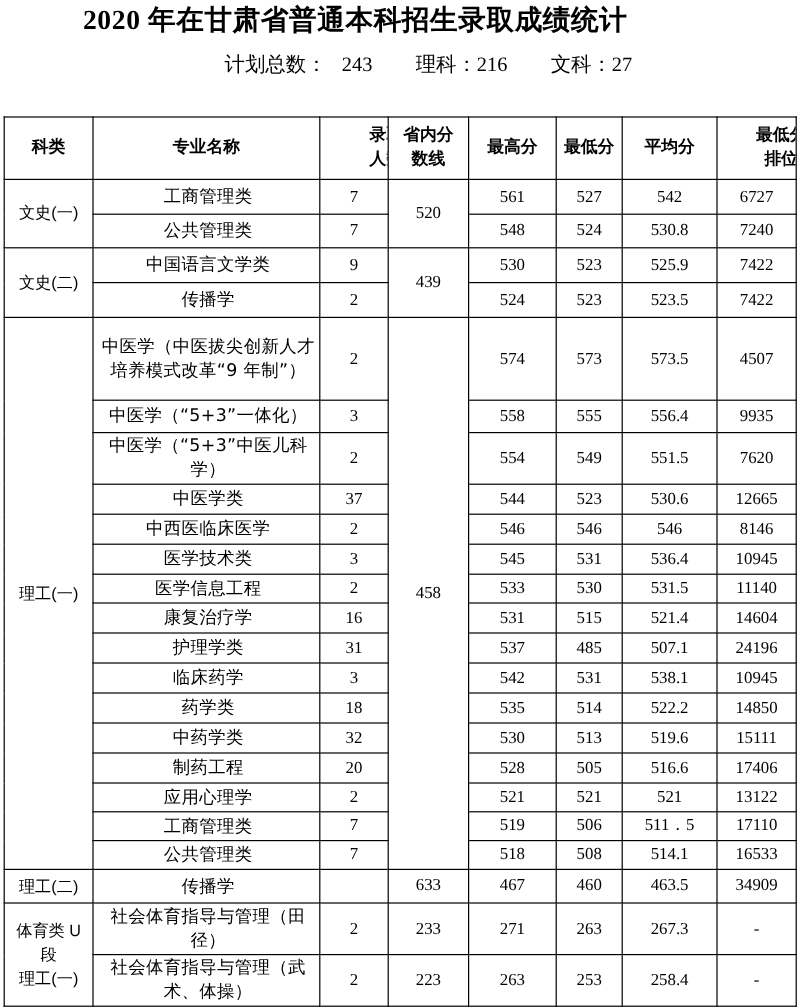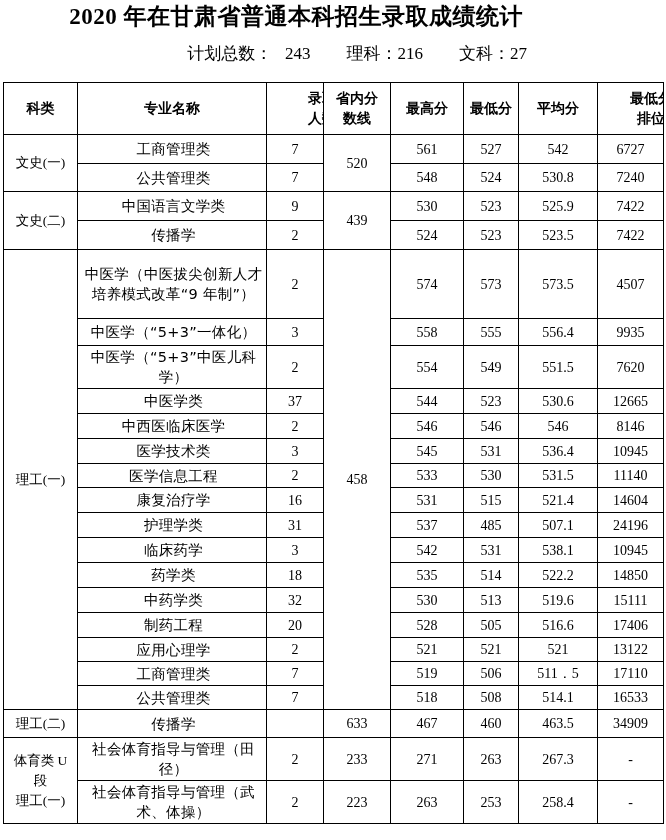--- a/index.html
+++ b/index.html
@@ -1,25 +1,25 @@
 <!DOCTYPE html>
 <html><head>
 <meta charset="utf-8">
 <style>
   html, body { margin:0; padding:0; background:#ffffff; }
   body { width:666px; height:840px; position:relative; overflow:hidden; font-family:"Liberation Serif","DejaVu Serif",serif; color:#000; }
   .title { position:absolute; top:2px; left:0; width:592px; text-align:center; font-size:23px; font-weight:bold; letter-spacing:0.5px; line-height:30px; }
   .subtitle { position:absolute; top:42px; left:0; width:666px; text-align:center; font-size:17px; line-height:24px;margin-left:24px; }
   .subtitle span { display:inline-block; }
   .subtitle .gap { width:36px; }
-  table { position:absolute; top:82px; left:3px; border-collapse:collapse; table-layout:fixed; width:660px;padding-left:42px; }
+  table { position:absolute; top:97px; left:3px; border-collapse:collapse; table-layout:fixed; width:660px;padding-left:42px; }
   td, th { border:1.2px solid #000; padding:0 2px; font-size:13.5px; text-align:center; vertical-align:middle; line-height:19px; overflow:hidden; }
   th { font-weight:bold; font-size:14px; line-height:20px; }
   td.name { text-align:center; padding-left:5px; font-size:14.5px; line-height:20px; font-family:"DejaVu Sans","Liberation Sans",sans-serif; font-weight:normal; letter-spacing:0.3px; }
-  td.cat { font-size:13.5px; font-family:Liberation Serif, serif; line-height:20px; }
+  td.cat { font-size:13.5px; font-family:Liberation Sans, sans-serif; line-height:20px; }
   td.num { font-family:"Liberation Serif",serif; font-size:14px; }
   .hdr-row { height:52px; }
 </style>
 </head>
 <body>
 
 <div class="title">2020 年在甘肃省普通本科招生录取成绩统计</div>
 <div class="subtitle">
   <span>计划总数：</span>&nbsp;&nbsp;&nbsp;<span>243</span><span class="gap"></span><span>理科：</span><span>216</span><span class="gap"></span><span>文科：</span><span>27</span>
 </div>

